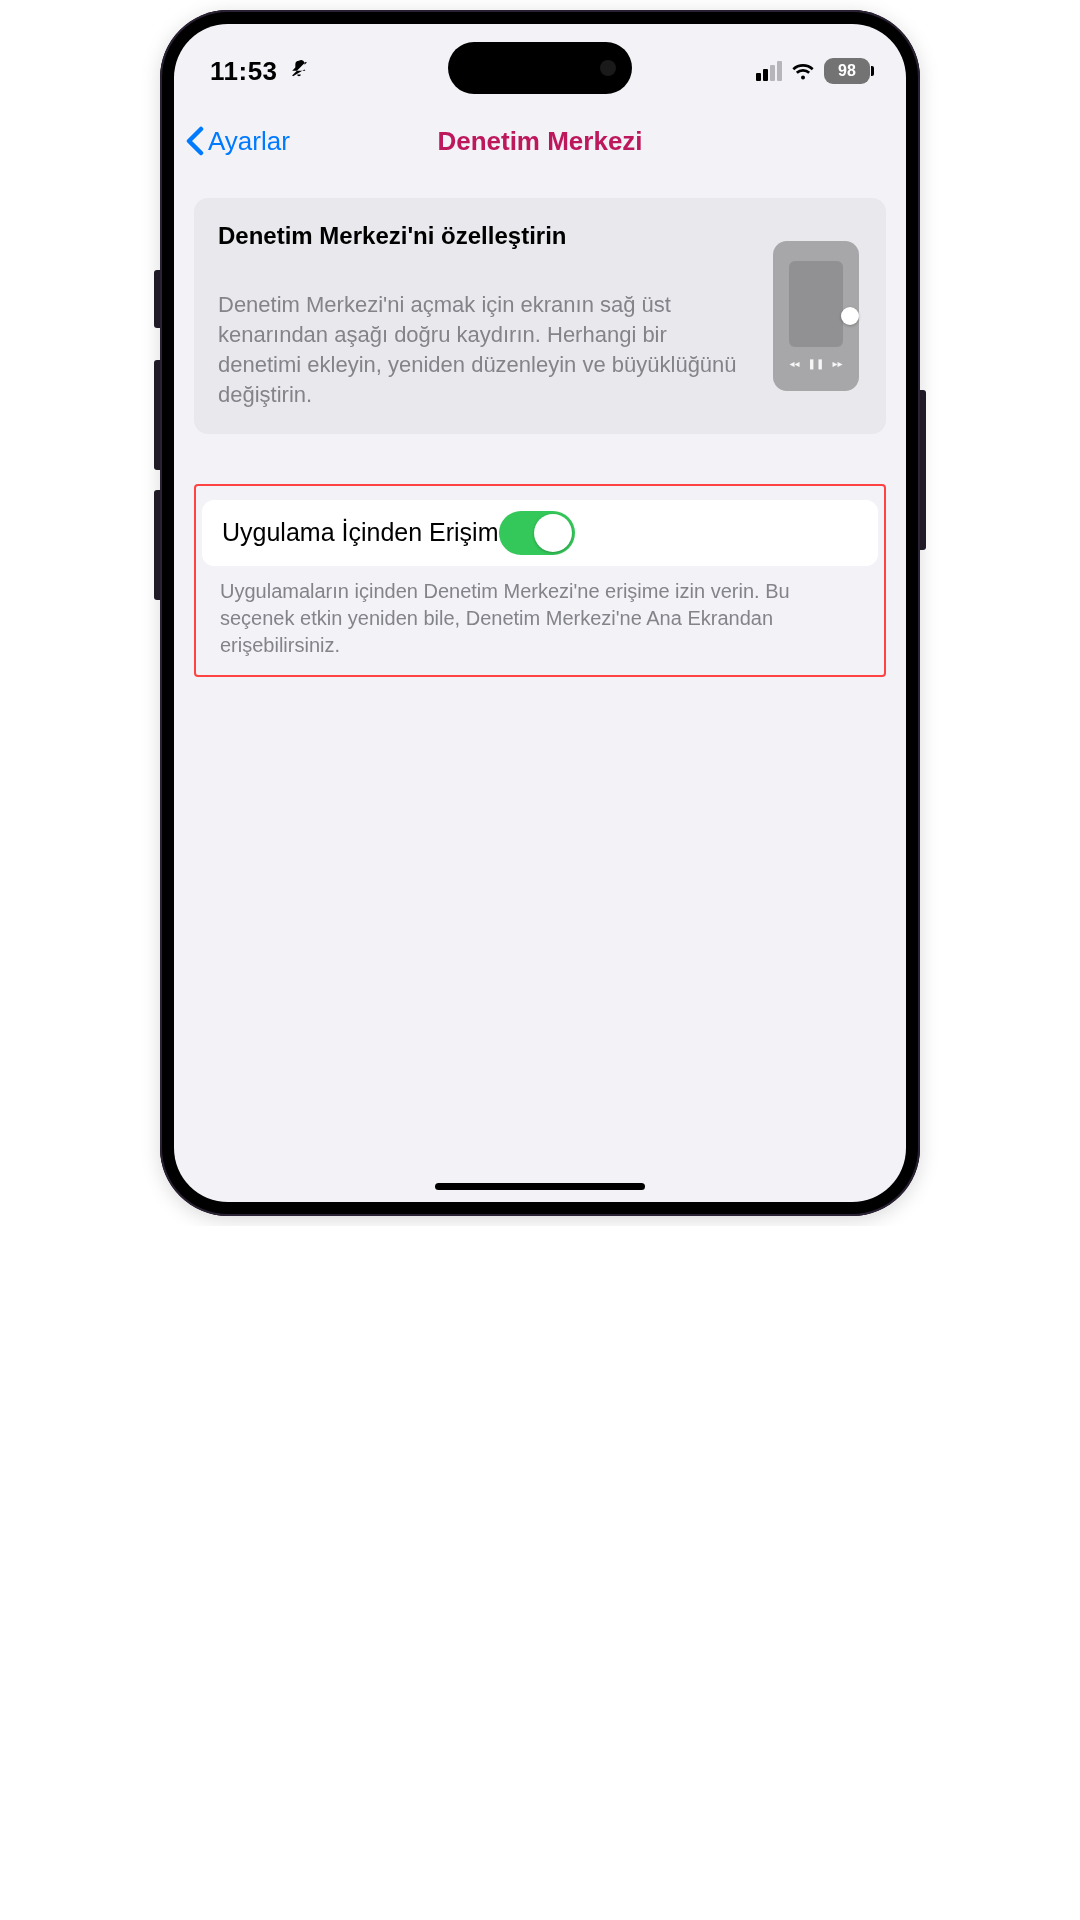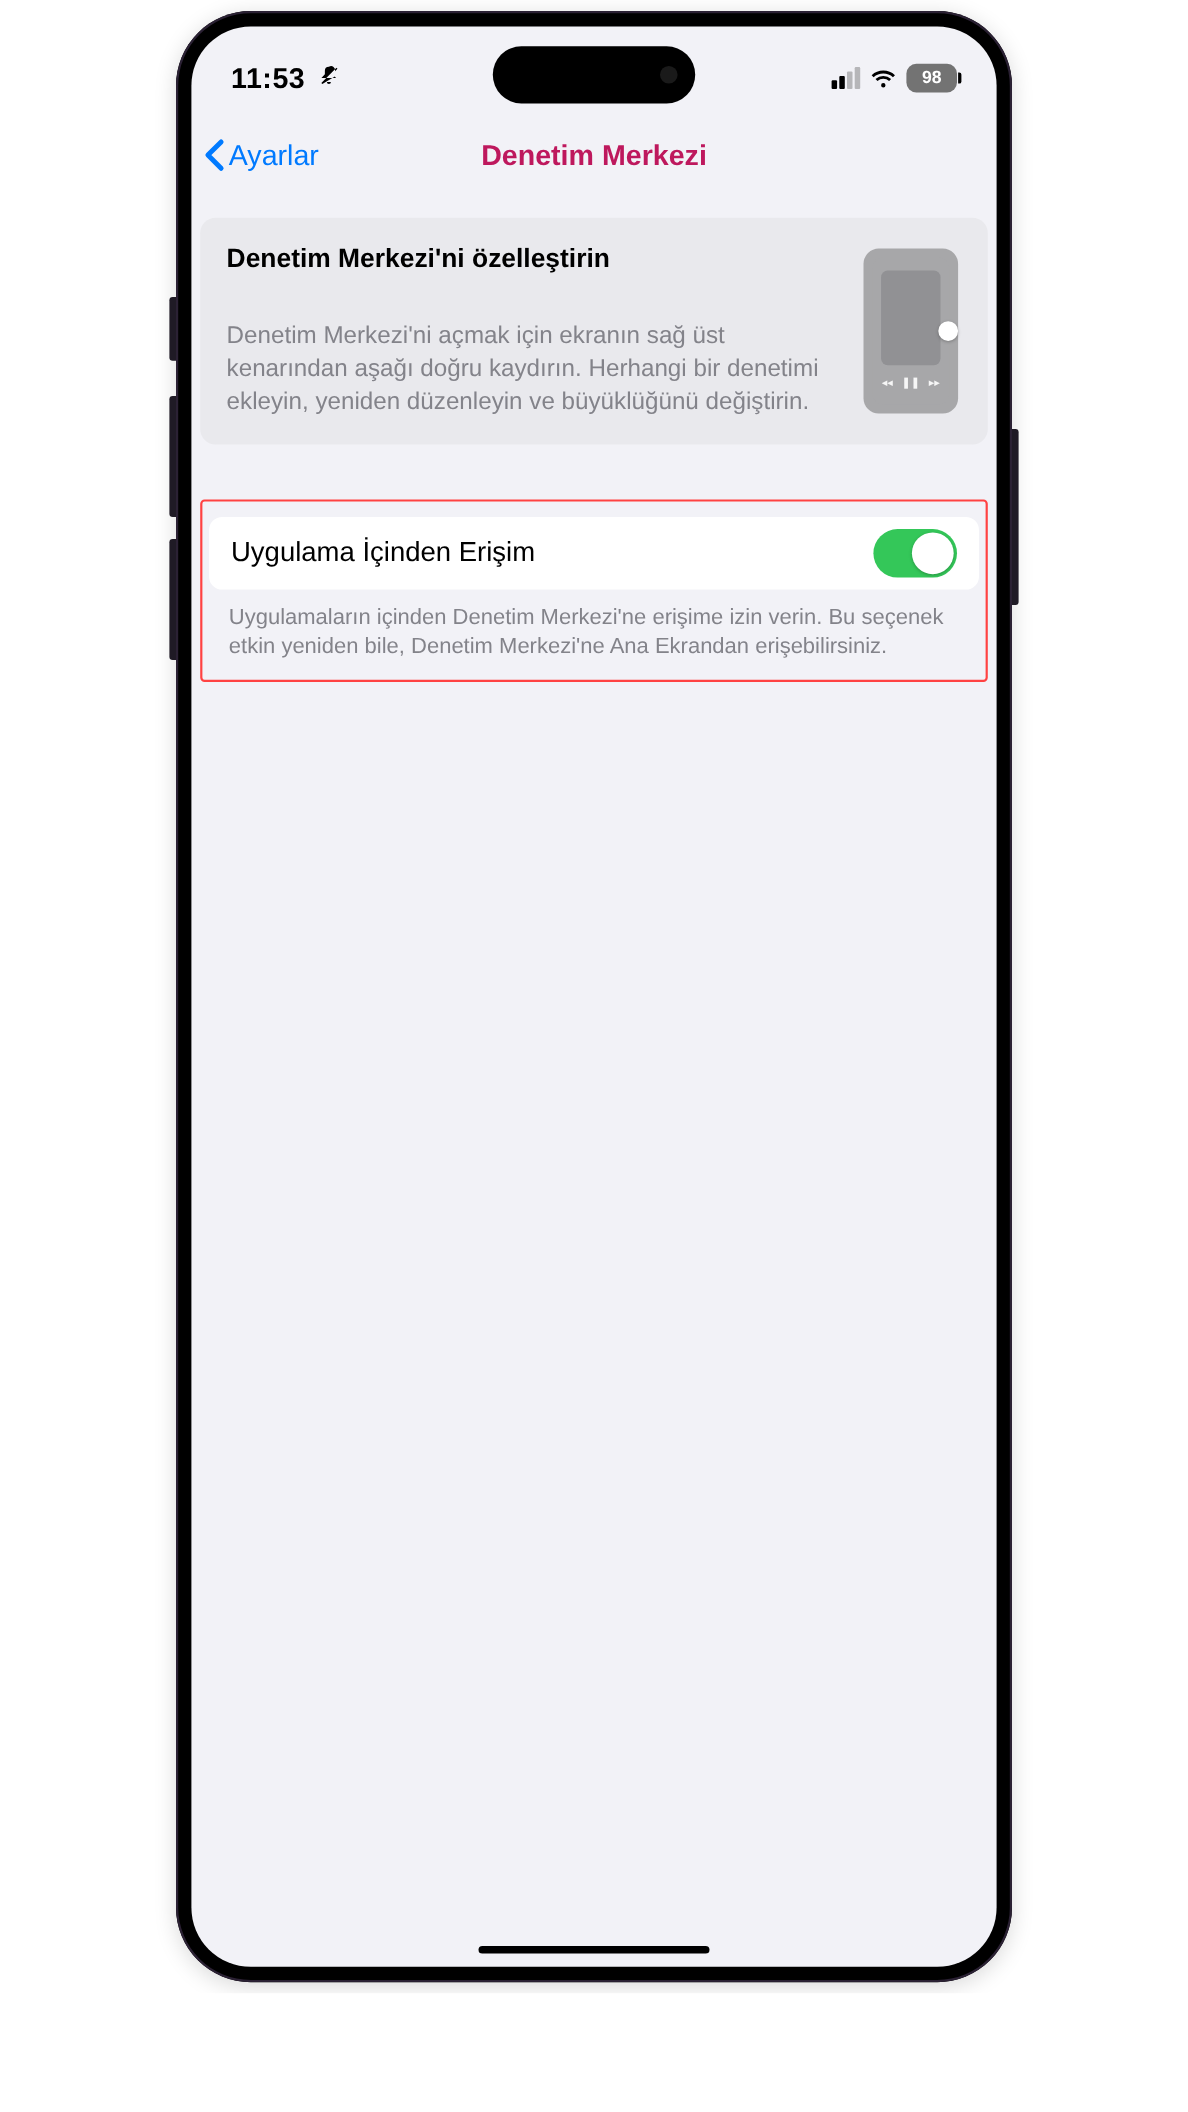--- a/index.html
+++ b/index.html
@@ -5,21 +5,21 @@
     * { margin: 0; padding: 0; box-sizing: border-box; }
     body {
       background: #fff;
       font-family: -apple-system, BlinkMacSystemFont, 'Segoe UI', sans-serif;
       display: flex;
       justify-content: center;
       padding: 10px 0;
     }
     .phone-frame {
       width: 760px;
-      height: 1792px;
+      height: 1206px;
       background: #000;
       border-radius: 68px;
       padding: 14px;
       box-shadow: 0 4px 20px rgba(0,0,0,.15), inset 0 0 0 2px #2b2134;
       position: relative;
     }
     .phone-frame::before {
       content: '';
       position: absolute;
       left: -6px; top: 260px;
@@ -118,21 +118,21 @@
       position: absolute; left: 12px;
       display: flex; align-items: center; gap: 4px;
       color: #007aff;
       font-size: 26px;
     }
     .nav-title { font-size: 26px; font-weight: 600; color: #be185d; }
     .content {
       position: absolute;
       top: 150px;
       left: 0; right: 0; bottom: 0;
-      padding: 24px 8px 0;
+      padding: 24px 20px 0;
     }
     .hero-card {
       background: #e9e9ed;
       border-radius: 14px;
       padding: 24px;
       display: flex;
       gap: 20px;
     }
     .hero-text { flex: 1; }
     .hero-title { font-size: 24px; font-weight: 700; color: #000; margin-bottom: 6px; }
@@ -167,21 +167,21 @@
       margin-top: 50px;
       border: 2px solid #ff4242;
       border-radius: 4px;
       padding: 14px 0 6px;
     }
     .setting-row {
       background:#fff;
       margin: 0 6px;
       border-radius: 12px;
       height: 66px;
-      display:flex; align-items:center; justify-content:space-between;
+      display:flex; align-items:center; 
       padding: 0 20px;
     }
     .setting-label { font-size: 25px; color:#000; }
     .toggle {
       width: 76px; height: 44px;
       background: #34c759;
       border-radius: 22px;
       position: relative;
     }
     .toggle::after {

